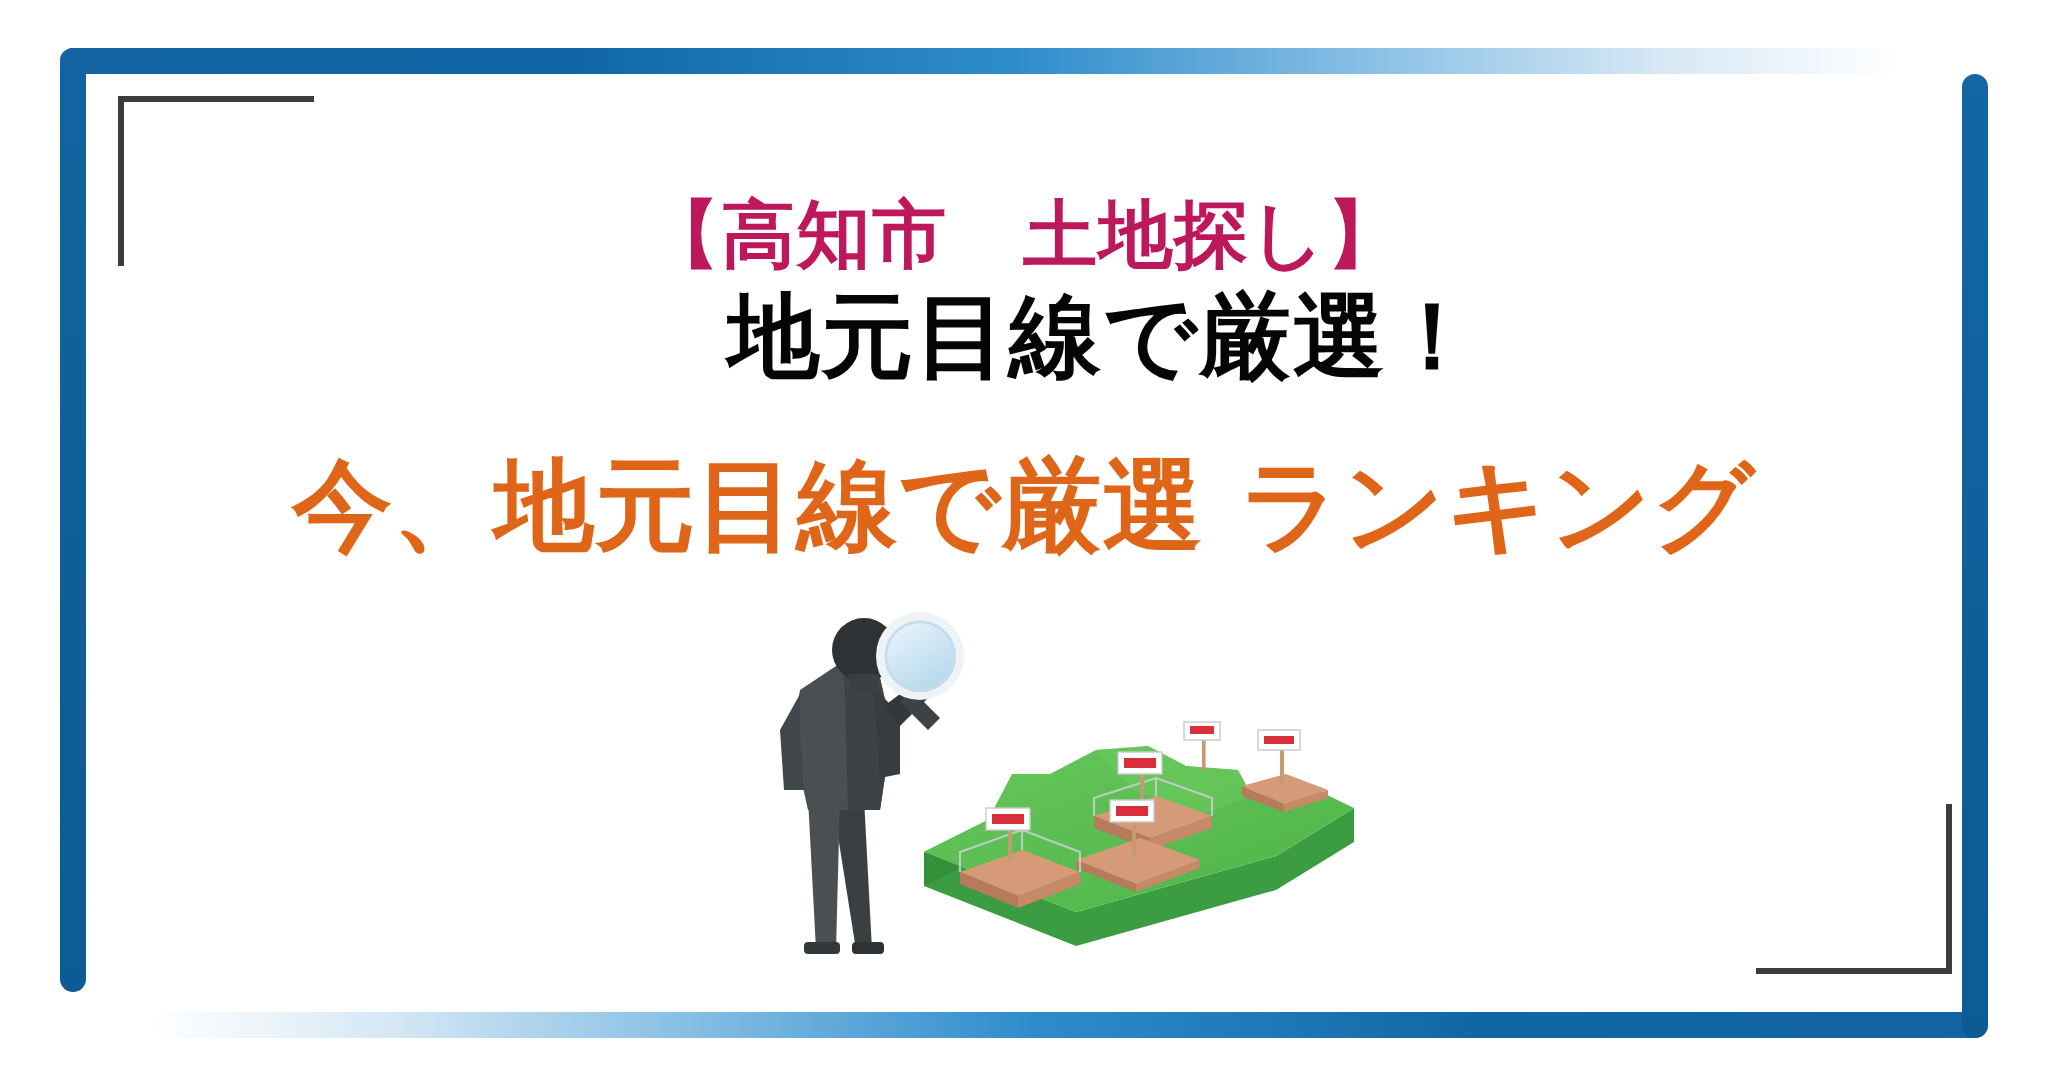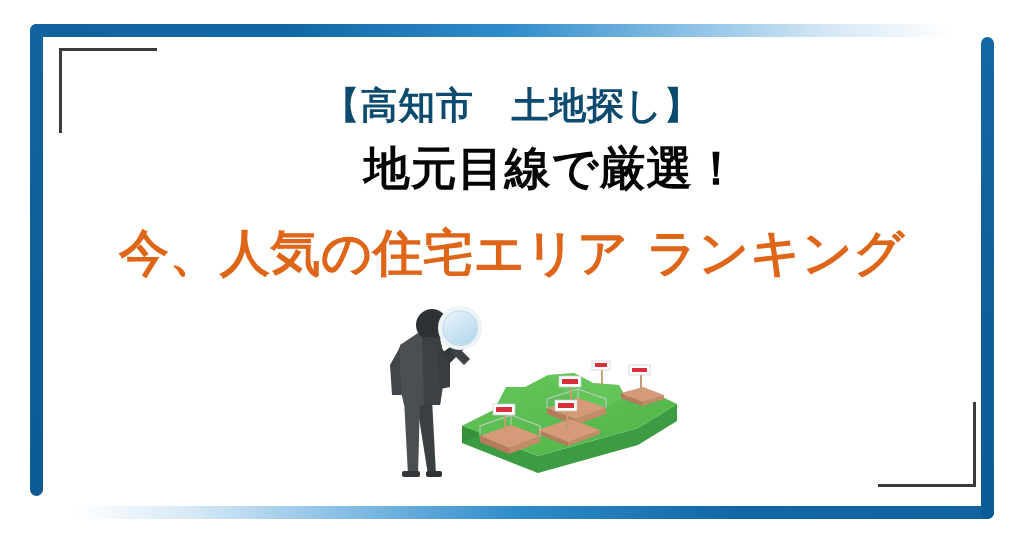--- a/index.html
+++ b/index.html
@@ -91,26 +91,26 @@
   .copy {
     position: absolute;
     left: 0;
     top: 0;
     width: 1024px;
     text-align: center;
   }
   .eyebrow {
     position: absolute;
     left: 0;
-    top: 84px;
+    top: 96px;
     width: 1024px;
     font-size: 37px;
     line-height: 44px;
     font-weight: 700;
-    color: #0c4a6e;
+    color: #be185d;
     letter-spacing: 0.02em;
     white-space: pre;
   }
   .headline {
     position: absolute;
     left: 0;
     top: 140px;
     width: 1024px;
     font-size: 46px;
     line-height: 56px;
@@ -158,21 +158,21 @@
     <span class="v"></span>
   </div>
   <div class="bracket bracket-br">
     <span class="h"></span>
     <span class="v"></span>
   </div>
 
   <div class="copy">
     <div class="eyebrow">【高知市　土地探し】</div>
     <div class="headline">地元目線で厳選！</div>
-    <div class="subheadline">今、人気の住宅エリア ランキング</div>
+    <div class="subheadline">今、地元目線で厳選 ランキング</div>
   </div>
 
   <div class="illustration">
     <svg width="290" height="195" viewBox="0 0 290 195" xmlns="http://www.w3.org/2000/svg">
       <defs>
         <linearGradient id="lensGrad" x1="0" y1="0" x2="0.6" y2="1">
           <stop offset="0%" stop-color="#f2f8fc"></stop>
           <stop offset="55%" stop-color="#cfe6f4"></stop>
           <stop offset="100%" stop-color="#b5d7ec"></stop>
         </linearGradient>

